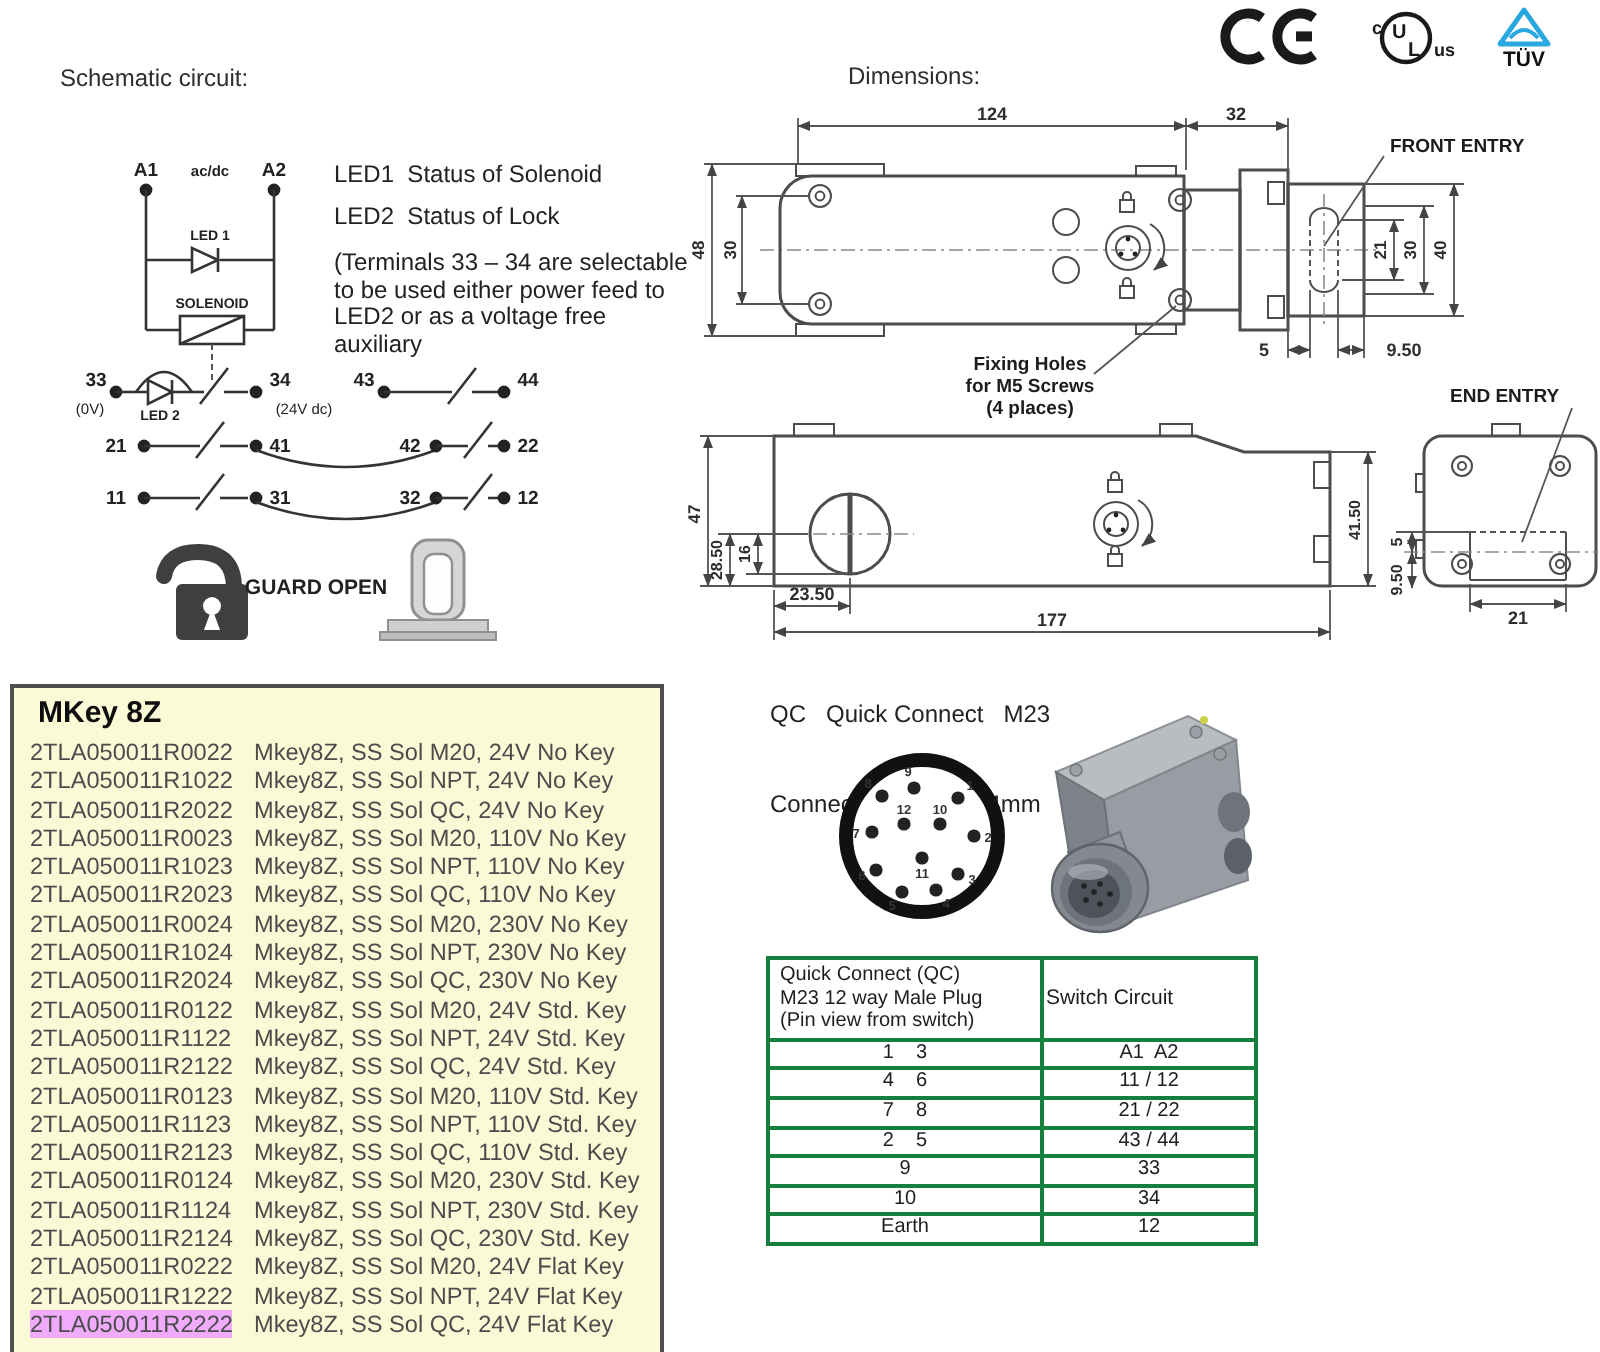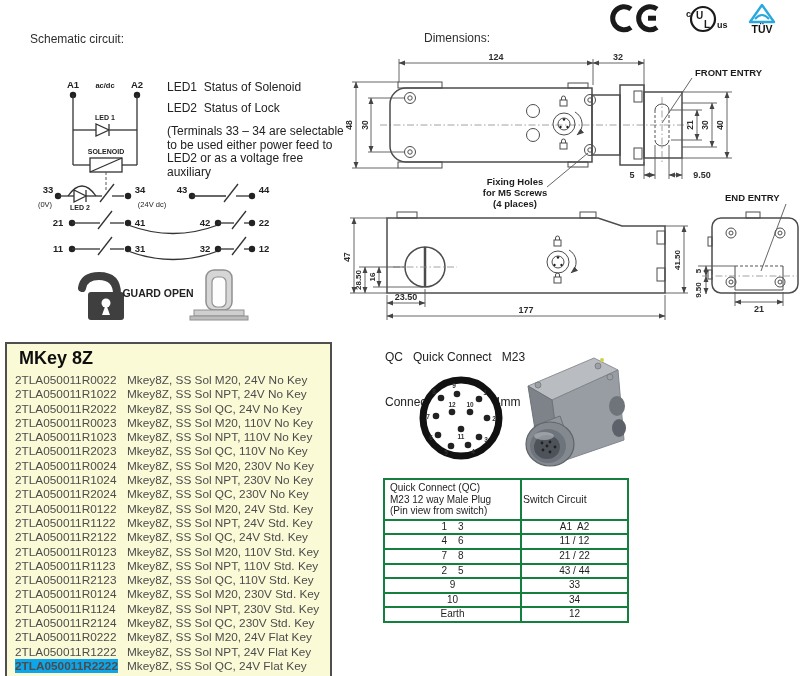--- a/index.html
+++ b/index.html
@@ -13,24 +13,24 @@
   .legend{left:167px;top:80px;width:178px;}
   .legend .l1{font-size:12px;color:#222;margin:0 0 7px 0;white-space:pre;}
   .legend .note{font-size:12px;line-height:13.6px;color:#222;margin-top:10px;}
   
   .qc-head{left:385px;top:320px;font-size:12px;line-height:15px;color:#222;white-space:pre;}
   
   .parts{
     left:5px;top:342px;width:327px;height:340px;box-sizing:border-box;
     border:2px solid #4f4f4f;background:#fbfad7;padding:3px 0 0 8px;overflow:hidden;
   }
-  .parts .title{font-size:18px;font-weight:bold;color:#0e0e0e;margin:1px 0 4px 4px;}
+  .parts .title{font-size:15px;font-weight:bold;color:#0e0e0e;margin:1px 0 4px 4px;}
   .prow{height:14.3px;line-height:14.3px;font-size:11.8px;color:#4c4c4c;white-space:nowrap;}
   .prow .pn{display:inline-block;width:112px;}
-  .prow.hl .pn span{background:#0ea5e9;font-weight:bold;}
+  .prow.hl .pn span{background:#f0abfc;}
   
   table.qct{left:383px;top:478px;border-collapse:collapse;background:#fff;}
   table.qct th,table.qct td{border:2px solid #15803d;}
   table.qct th.c1{width:128px;font-weight:normal;font-size:10px;line-height:11.6px;text-align:left;padding:2px 2px 2px 5px;color:#1e1e1e;}
   table.qct th.c2{width:103px;font-weight:normal;font-size:10.5px;text-align:left;color:#1e1e1e;}
   table.qct td{font-size:10px;text-align:center;height:12.6px;padding:0;line-height:12.6px;color:#1e1e1e;white-space:pre;}
   
   svg{display:block;}
   svg text{font-family:"Liberation Sans",sans-serif;}
   .o{fill:none;stroke:#4c4c4c;stroke-width:1.5;}

